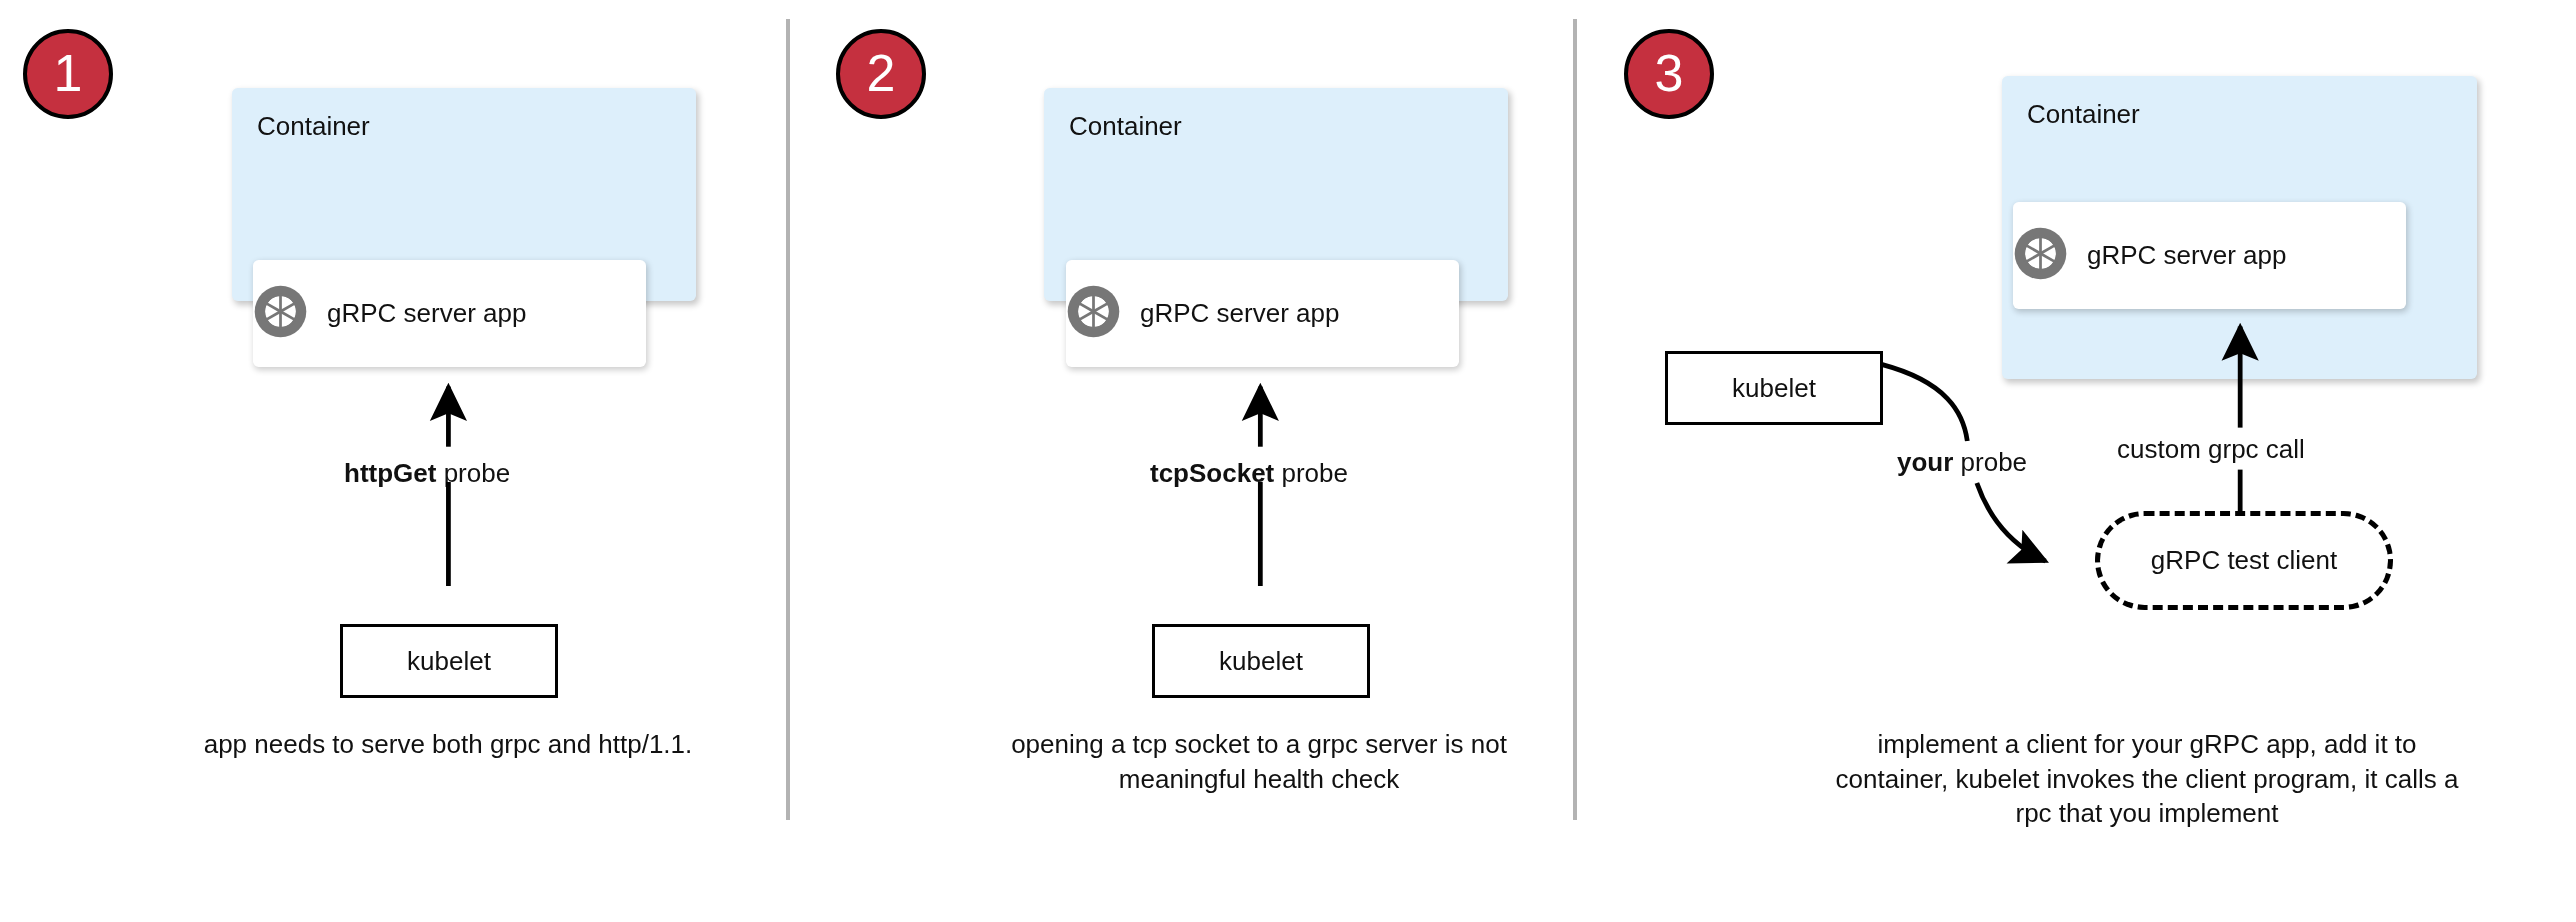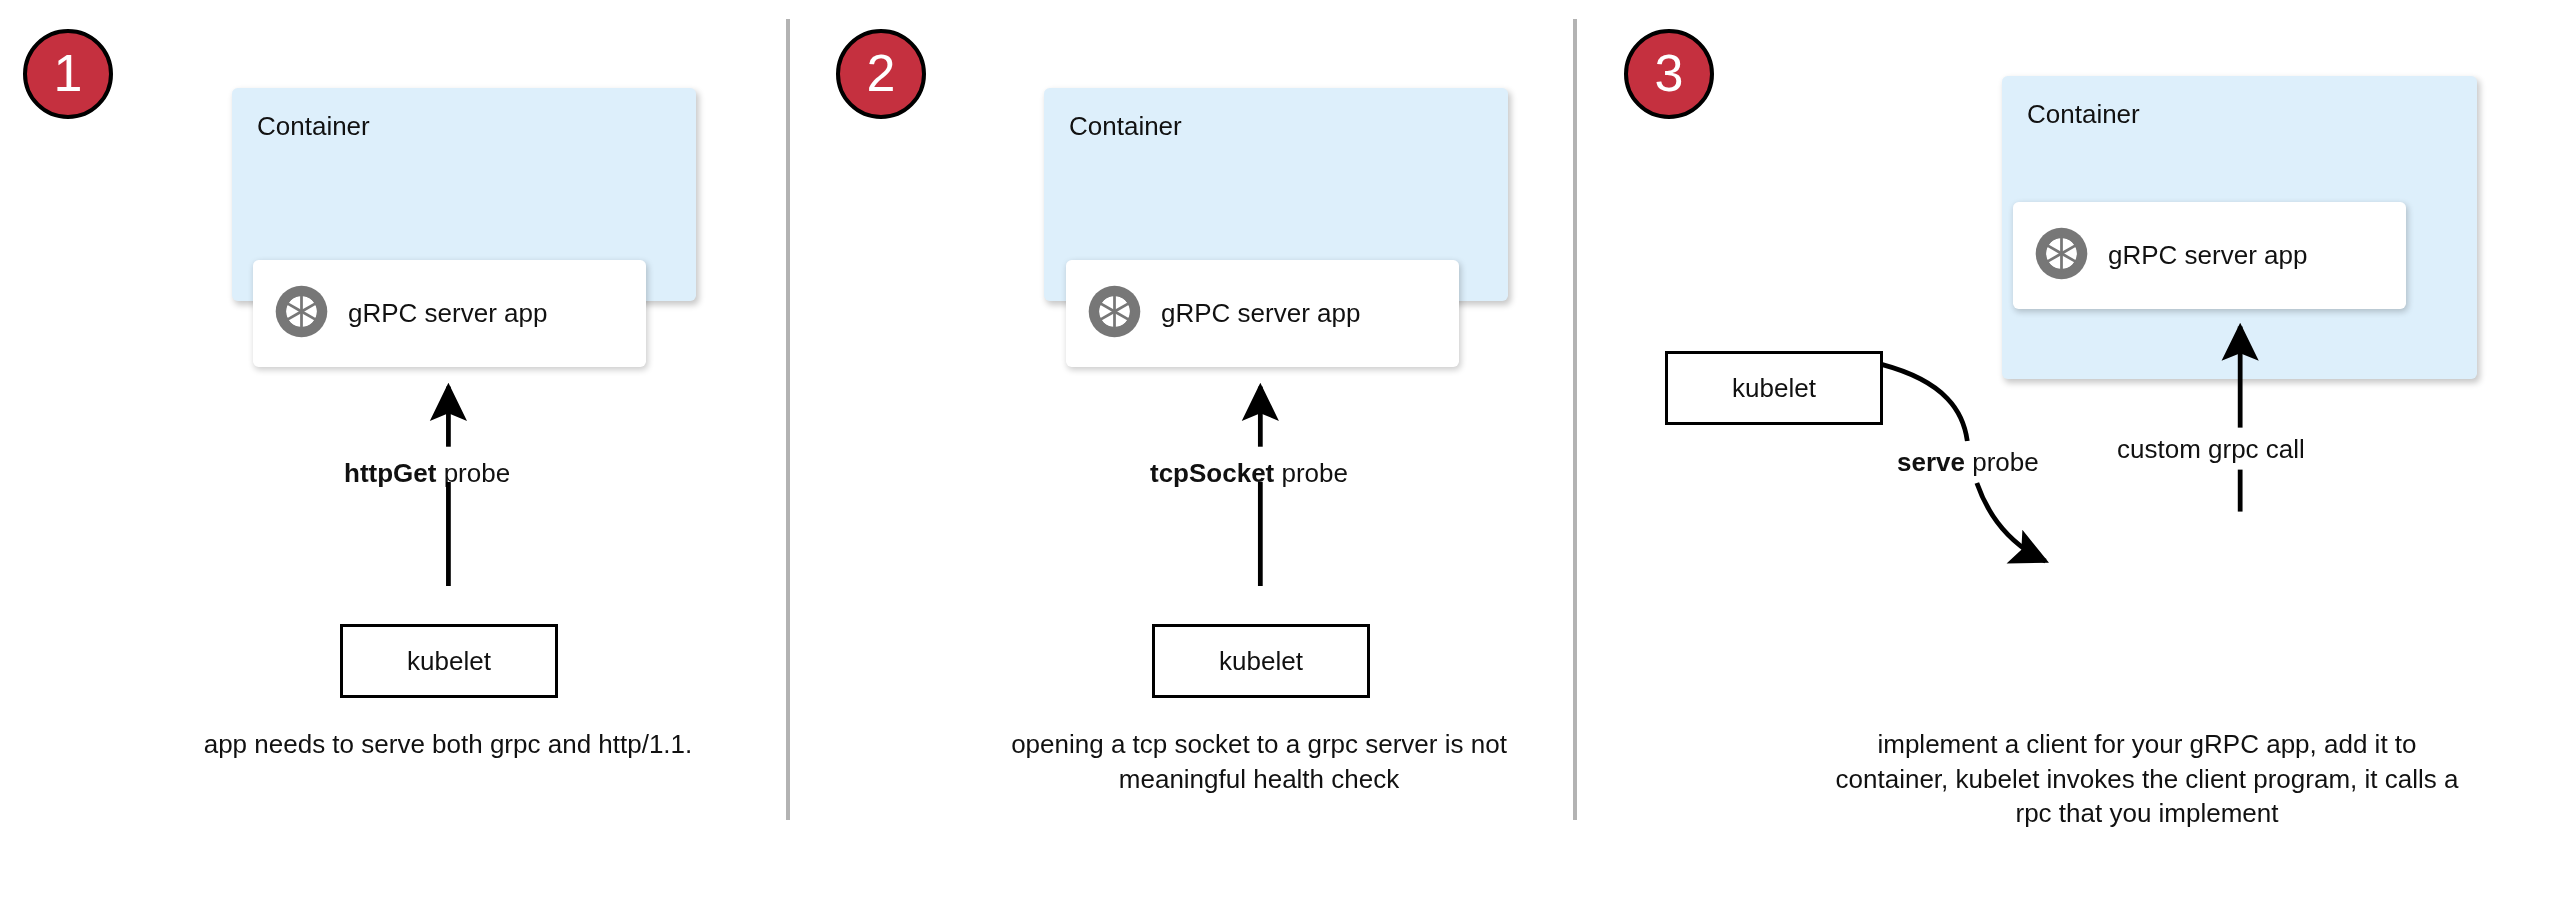--- a/index.html
+++ b/index.html
@@ -71,21 +71,20 @@
 
   
   .app-box {
     position: absolute;
     background: #ffffff;
     border-radius: 5.7px;
     box-shadow: 1.9px 2.9px 6.7px rgba(0,0,0,0.20);
     display: flex;
     align-items: center;
     gap: 19px;
-    padding-left: 21px;
     box-sizing: border-box;
   }
   #app-box-1 { left: 253px; top: 260px; width: 393px; height: 107px; }
   #app-box-2 { left: 1066px; top: 260px; width: 393px; height: 107px; }
   #app-box-3 { left: 2013px; top: 202px; width: 393px; height: 107px; }
 
   .app-label {
     font-size: 26px;
     color: #111111;
     white-space: nowrap;
@@ -271,24 +270,25 @@
           <line x1="32" y1="32" x2="16" y2="41.2"></line>
           <line x1="32" y1="32" x2="16" y2="22.8"></line>
         </g>
       </svg>
     </span>
     <span class="app-label">gRPC server app</span>
   </div>
 
   <div class="kubelet-box" id="kubelet-3">kubelet</div>
 
-  <div class="edge-label" id="label-exec-probe"><b>serve</b><span> probe</span></div>
+  <div class="edge-label" id="label-exec-probe"><b>your</b><span> probe</span></div>
 
   <div class="edge-label" id="label-custom-call">custom grpc call</div>
 
+  <div id="grpc-test-client">gRPC test client</div>
 
   <svg class="overlay" viewBox="0 0 2700 967">
     <defs>
       <marker id="arrowhead" markerWidth="9" markerHeight="9" refX="7.2" refY="4.5" orient="auto" markerUnits="strokeWidth">
         <path d="M0,0.6 L8,4.5 L0,8.4 L1.6,4.5 Z" fill="#000000"></path>
       </marker>
     </defs>
 
     <g>
       <line x1="470" y1="614" x2="470" y2="505" stroke="#000000" stroke-width="5"></line>

